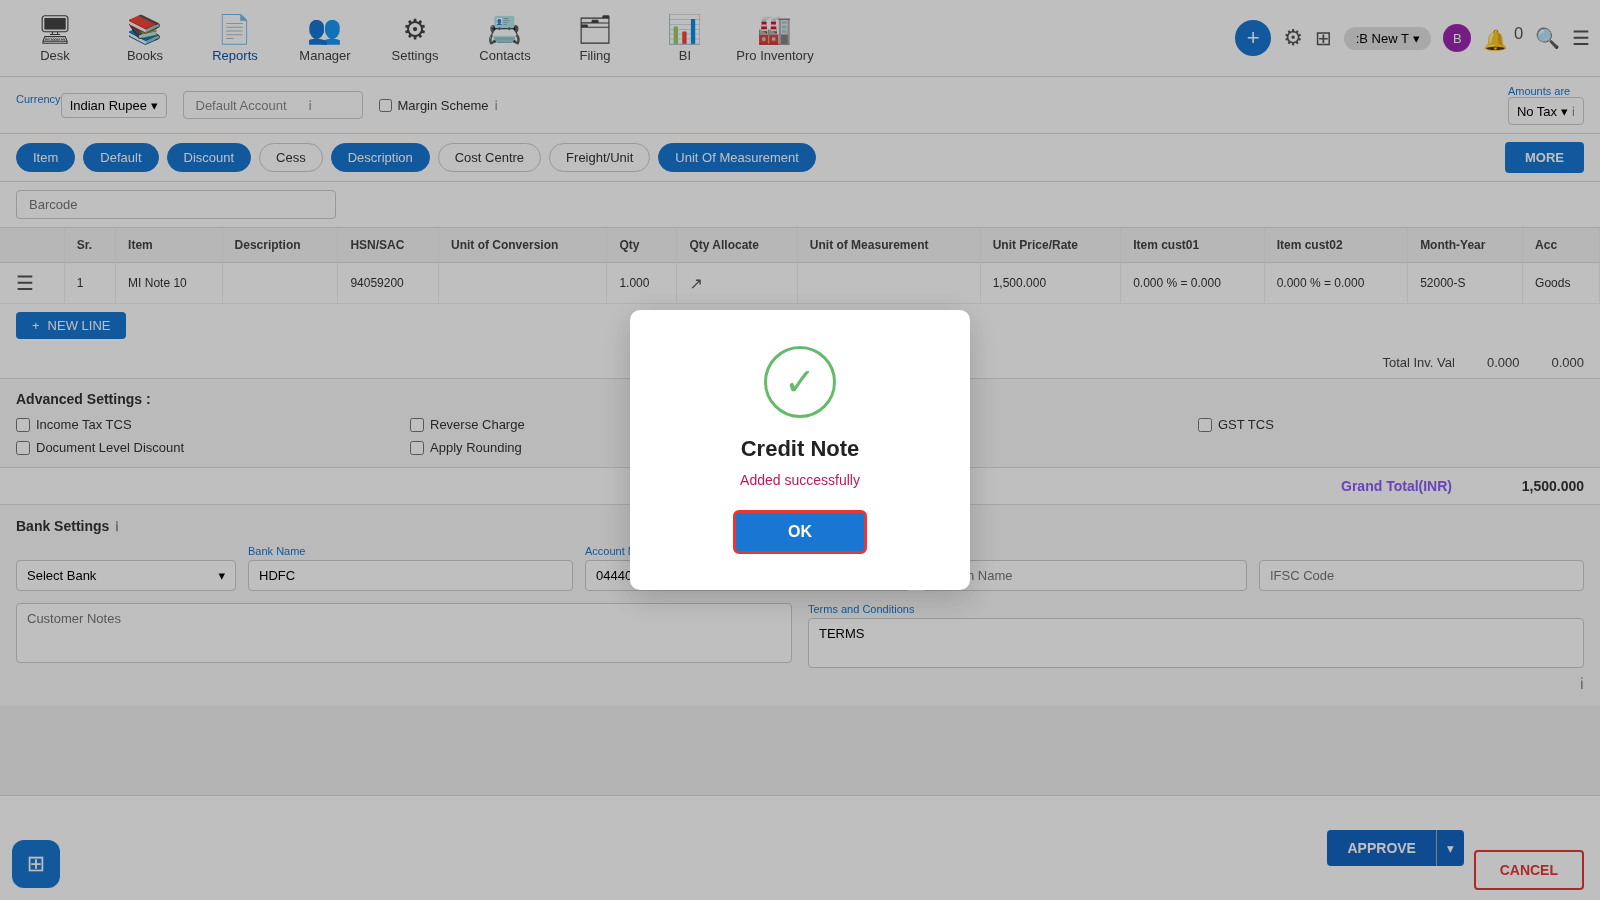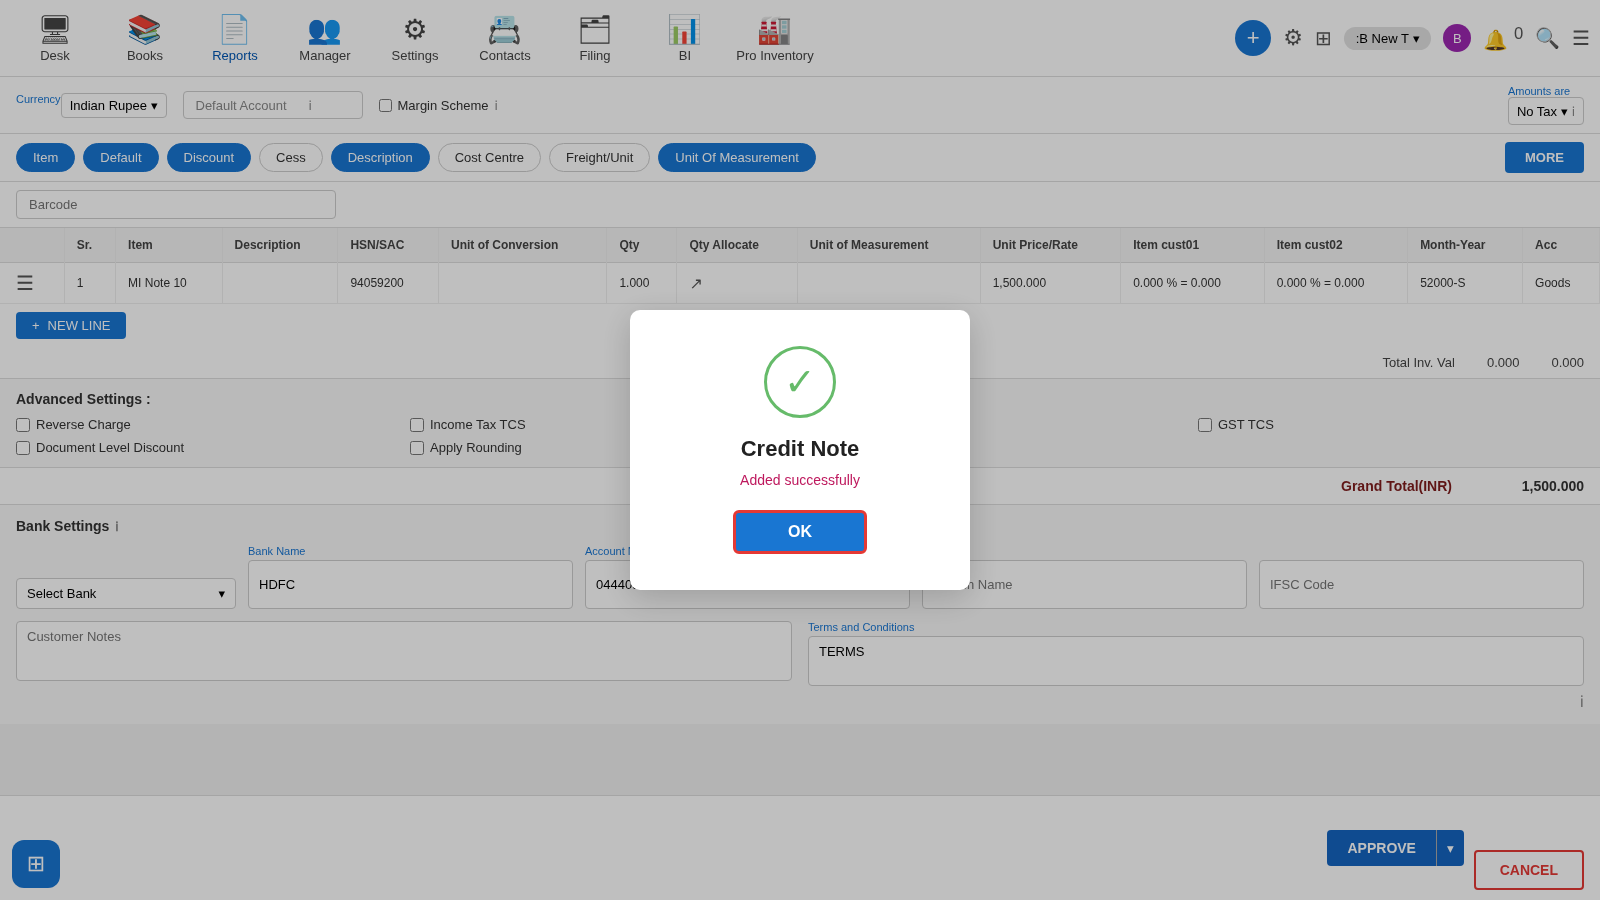--- a/index.html
+++ b/index.html
@@ -108,32 +108,32 @@
     .advanced-title { font-size: 14px; font-weight: 600; color: #333; margin-bottom: 10px; }
     .adv-grid { display: grid; grid-template-columns: repeat(4, 1fr); gap: 8px; }
     .adv-item { display: flex; align-items: center; gap: 6px; font-size: 13px; color: #333; }
     .adv-item input[type="checkbox"] { width: 14px; height: 14px; }
 
     
     .grand-total-row {
       background: #fff; padding: 10px 16px; border-top: 1px solid #ddd;
       display: flex; justify-content: flex-end; gap: 32px; font-size: 14px;
     }
-    .grand-total-row .label { font-weight: 600; color: #7f1d1d; }
+    .grand-total-row .label { font-weight: 600; color: #8b5cf6; }
     .grand-total-row .value { font-weight: 700; color: #333; min-width: 100px; text-align: right; }
 
     
     .bank-section {
       background: #f9f9f9; padding: 12px 16px; border-top: 1px solid #ddd;
     }
     .bank-title { font-size: 14px; font-weight: 600; color: #333; margin-bottom: 10px; display: flex; align-items: center; gap: 6px; }
     .bank-grid { display: grid; grid-template-columns: 220px 1fr 1fr 1fr 1fr; gap: 12px; align-items: end; }
     .field-label { font-size: 11px; color: #1976d2; margin-bottom: 3px; }
     .field-input {
-      border: 1px solid #ccc; border-radius: 4px; padding: 16px 10px; font-size: 13px; width: 100%; background: #fff;
+      border: 1px solid #ccc; border-radius: 4px; padding: 7px 10px; font-size: 13px; width: 100%; background: #fff;
     }
     .select-bank {
       display: flex; align-items: center; border: 1px solid #ccc; border-radius: 4px;
       padding: 7px 10px; font-size: 13px; background: #fff; cursor: pointer; gap: 4px; width: 100%;
     }
 
     
     .notes-terms {
       background: #f9f9f9; padding: 0 16px 12px; display: grid; grid-template-columns: 1fr 1fr; gap: 16px;
     }
@@ -340,25 +340,25 @@
     <span>0.000</span>
     <span>0.000</span>
   </div>
 </div>
 
 <div class="advanced-section">
   <div class="advanced-title">Advanced Settings :</div>
   <div class="adv-grid">
     <label class="adv-item">
       <input type="checkbox" style="">
+      <span>Income Tax TCS</span>
+    </label>
+    <label class="adv-item">
+      <input type="checkbox" style="">
       <span>Reverse Charge</span>
-    </label>
-    <label class="adv-item">
-      <input type="checkbox" style="">
-      <span>Income Tax TCS</span>
     </label>
     <label class="adv-item">
       <input type="checkbox" style="">
       <span>GST TDS</span>
     </label>
     <label class="adv-item">
       <input type="checkbox" style="">
       <span>GST TCS</span>
     </label>
     <label class="adv-item">

